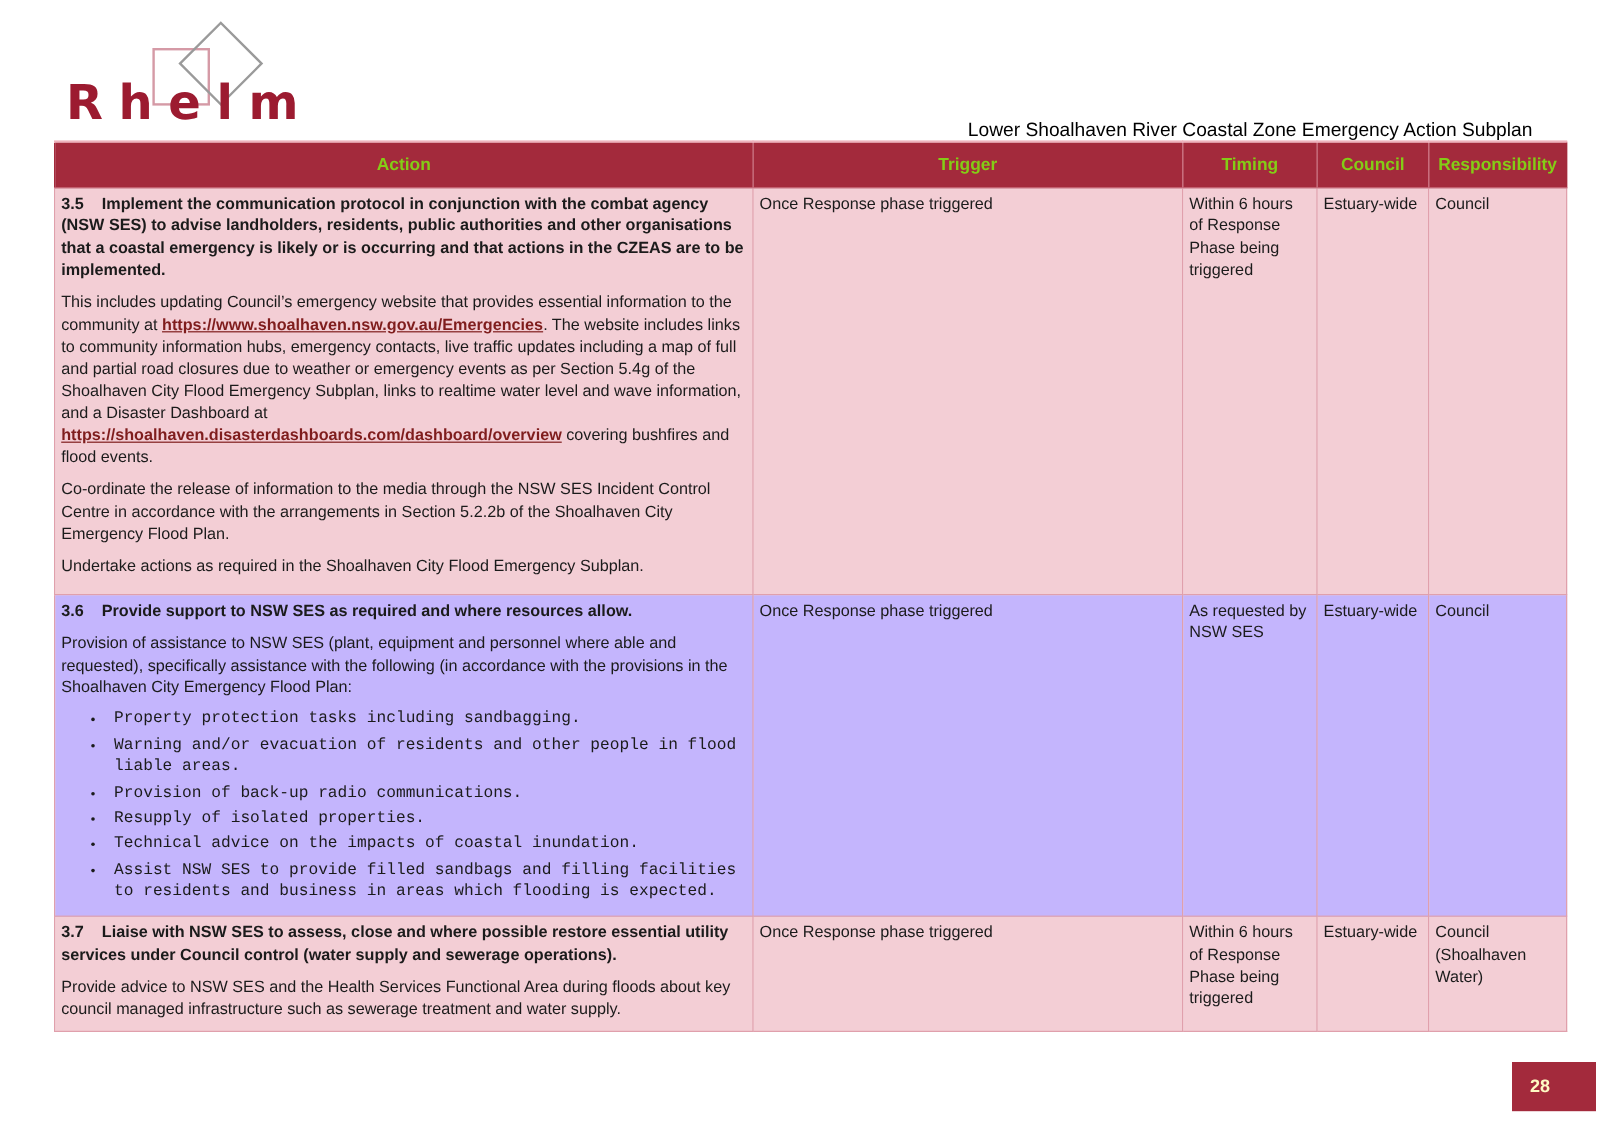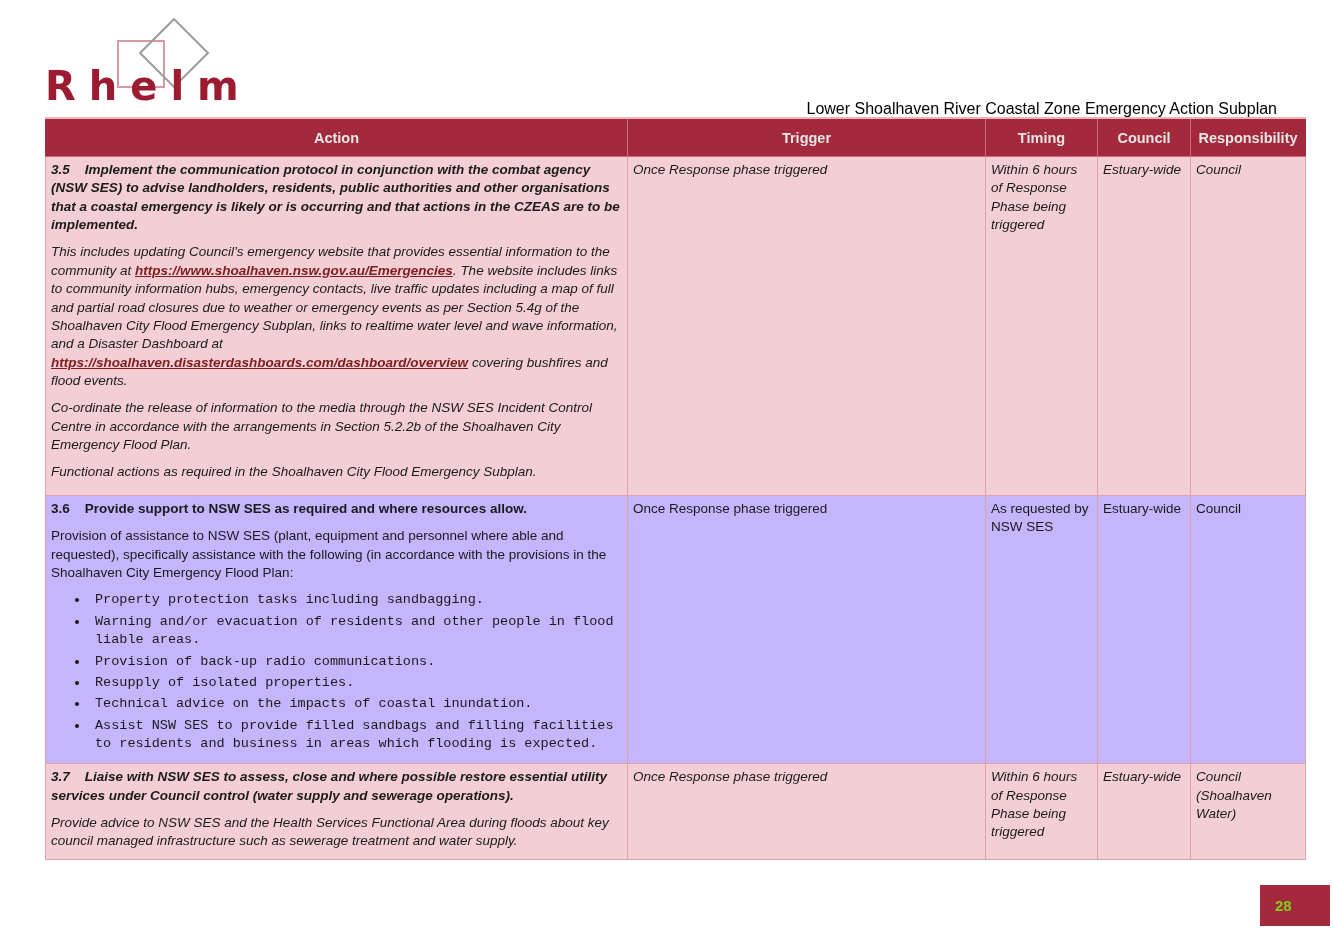--- a/index.html
+++ b/index.html
@@ -1,21 +1,21 @@
 <!DOCTYPE html>
 <html><head>
 <meta charset="utf-8">
 <style>
   html,body { margin:0; padding:0; background:#ffffff; }
   .page {
     position:relative; width:1333px; height:942px; background:#ffffff;
     font-family:"Liberation Sans", sans-serif; color:#1a1a1a; overflow:hidden;
   }
   
-  .logo { position:absolute; left:45px; top:26px; width:220px; height:90px;text-decoration:underline; }
+  .logo { position:absolute; left:55px; top:26px; width:220px; height:90px;text-decoration:underline; }
   .logo-square {
     position:absolute; left:72px; top:14px; width:44px; height:44px;
     border:2px solid #d59aa6; background:transparent;
   }
   .logo-diamond {
     position:absolute; left:104px; top:2px; width:46px; height:46px;
     border:2px solid #9a9a9a; transform:rotate(45deg); background:transparent;
   }
   .logo-text {
     position:absolute; left:0px; top:40px; font-size:40px; font-weight:bold;
@@ -27,49 +27,49 @@
     position:absolute; right:56px; top:100px; font-size:16px; color:#000;
     white-space:nowrap;
   }
   
   table.action-table {
     position:absolute; left:45px; top:117px; width:1260px;
     border-collapse:collapse; table-layout:fixed;
     border-top:2px solid #eeb3bd;
   }
   .action-table th {
-    background:#a32a3c; color:#e5e5e5; font-weight:bold; font-size:14.5px;
+    background:#a32a3c; color:#84cc16; font-weight:bold; font-size:14.5px;
     height:37px; padding:0 4px; text-align:center; vertical-align:middle;
     border-left:1px solid #c96e7d; border-right:1px solid #c96e7d;
     border-bottom:1px solid #c96e7d;
   }
   .action-table th:first-child { border-left:1px solid #a32a3c; }
   .action-table th:last-child  { border-right:1px solid #a32a3c; }
   .action-table td {
     vertical-align:top; padding:4px 5px 7px 5px;
     font-size:13.5px; line-height:1.36; color:#1b1b1b;
     border:1px solid #e0a0ac; box-sizing:border-box;
     word-wrap:break-word;
   }
-  tr.shaded td { background:#f3ced5;font-style:italic; }
+  tr.shaded td { background:#f3ced5; }
   tr.plain  td { background:#c4b5fd; }
   tr.r1 td { height:339px; }
   tr.r2 td { height:236px; }
   tr.r3 td { height:96px; }
   .action-table p { margin:0 0 9px 0; }
   .action-table p.last { margin-bottom:0; }
   .heading { font-weight:bold; }
   .num { display:inline-block; margin-right:15px; font-weight:bold; }
   a.link { color:#7f1d1d; font-weight:bold; text-decoration:underline; cursor:pointer; }
   ul.bullets { margin:0; padding-left:38px; list-style-type:disc;font-family:Liberation Mono, monospace; }
   ul.bullets li { margin:0 0 3px 0; padding-left:6px; }
   
   .page-num-box {
     position:absolute; right:3px; top:885px; width:70px; height:41px;
-    background:#a32a3c; color:#84cc16; font-weight:bold; font-size:15px;
+    background:#a32a3c; color:#fef9c3; font-weight:bold; font-size:15px;
     display:flex; align-items:center; padding-left:15px; box-sizing:border-box;
   }
 </style>
 </head>
 <body>
 
 <div class="page">
 
   <div class="logo">
     <div class="logo-square"></div>
@@ -96,21 +96,21 @@
         <th>Responsibility</th>
       </tr>
     </thead>
     <tbody>
 
       <tr class="shaded r1">
         <td>
           <p class="heading"><span class="num">3.5</span><span>Implement the communication protocol in conjunction with the combat agency (NSW SES) to advise landholders, residents, public authorities and other organisations that a coastal emergency is likely or is occurring and that actions in the CZEAS are to be implemented.</span></p>
           <p><span>This includes updating Council’s emergency website that provides essential information to the community at </span><a class="link">https://www.shoalhaven.nsw.gov.au/Emergencies</a><span>. The website includes links to community information hubs, emergency contacts, live traffic updates including a map of full and partial road closures due to weather or emergency events as per Section 5.4g of the Shoalhaven City Flood Emergency Subplan, links to realtime water level and wave information, and a Disaster Dashboard at </span><a class="link">https://shoalhaven.disasterdashboards.com/dashboard/overview</a><span> covering bushfires and flood events.</span></p>
           <p>Co-ordinate the release of information to the media through the NSW SES Incident Control Centre in accordance with the arrangements in Section 5.2.2b of the Shoalhaven City Emergency Flood Plan.</p>
-          <p class="last">Functional actions as required in the Shoalhaven City Flood Emergency Subplan.</p>
+          <p class="last">Undertake actions as required in the Shoalhaven City Flood Emergency Subplan.</p>
         </td>
         <td>Once Response phase triggered</td>
         <td>Within 6 hours of Response Phase being triggered</td>
         <td>Estuary-wide</td>
         <td>Council</td>
       </tr>
 
       <tr class="plain r2">
         <td>
           <p class="heading"><span class="num">3.6</span><span>Provide support to NSW SES as required and where resources allow.</span></p>

